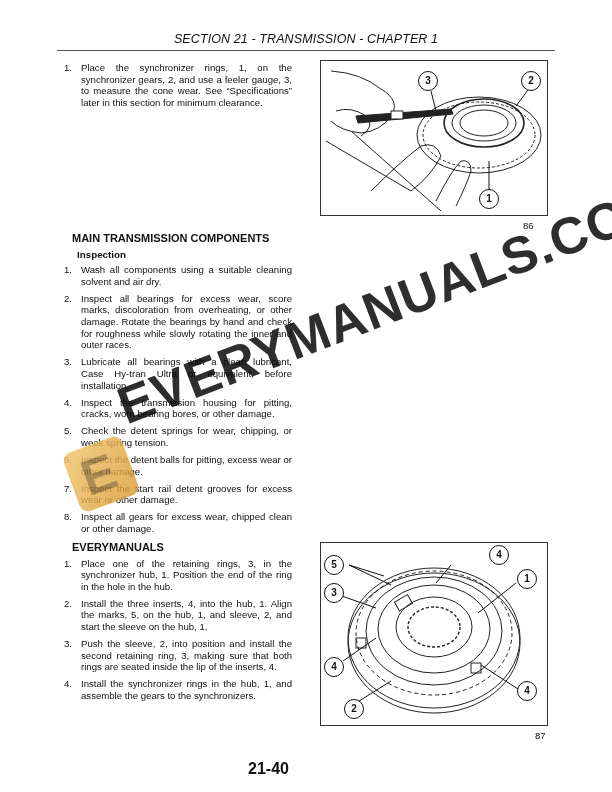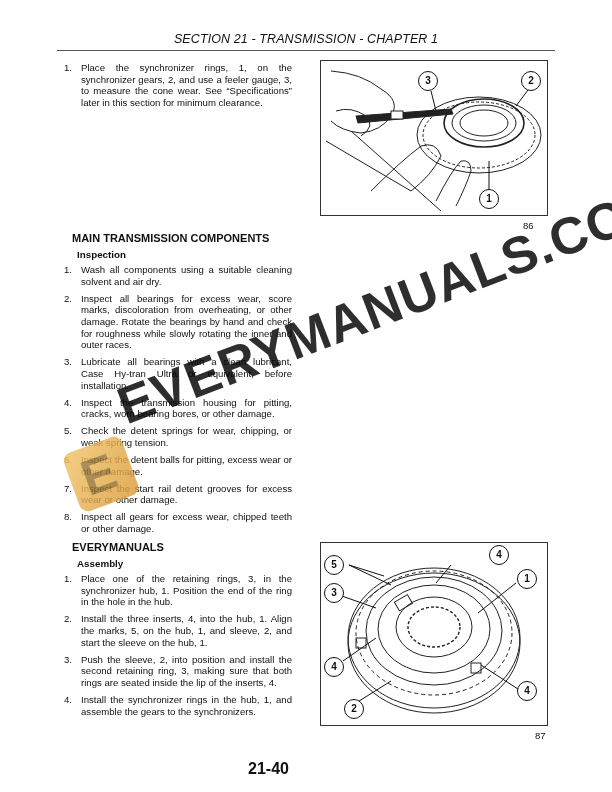--- a/index.html
+++ b/index.html
@@ -36,27 +36,26 @@
   <div class="h1">MAIN TRANSMISSION COMPONENTS</div>
   <div class="h2">Inspection</div>
   <ol>
     <li><span class="num">1.</span><span>Wash all components using a suitable cleaning solvent and air dry.</span></li>
     <li><span class="num">2.</span><span>Inspect all bearings for excess wear, score marks, discoloration from overheating, or other damage. Rotate the bearings by hand and check for roughness while slowly rotating the inner and outer races.</span></li>
     <li><span class="num">3.</span><span>Lubricate all bearings with a clean lubricant, Case Hy-tran Ultra or equivalent, before installation.</span></li>
     <li><span class="num">4.</span><span>Inspect the transmission housing for pitting, cracks, worn bearing bores, or other damage.</span></li>
     <li><span class="num">5.</span><span>Check the detent springs for wear, chipping, or weak spring tension.</span></li>
     <li><span class="num">6.</span><span>Inspect the detent balls for pitting, excess wear or other damage.</span></li>
     <li><span class="num">7.</span><span>Inspect the start rail detent grooves for excess wear or other damage.</span></li>
-    <li><span class="num">8.</span><span>Inspect all gears for excess wear, chipped teeth or other damage.</span></li>
+    <li><span class="num">8.</span><span>Inspect all gears for excess wear, chipped clean or other damage.</span></li>
   </ol>
 </div>
 
 <div class="col" style="top:542px;">
   <div class="h1">EVERYMANUALS</div>
-  <div class="h2">Assembly</div>
   <ol>
     <li><span class="num">1.</span><span>Place one of the retaining rings, 3, in the synchronizer hub, 1. Position the end of the ring in the hole in the hub.</span></li>
     <li><span class="num">2.</span><span>Install the three inserts, 4, into the hub, 1. Align the marks, 5, on the hub, 1, and sleeve, 2, and start the sleeve on the hub, 1.</span></li>
     <li><span class="num">3.</span><span>Push the sleeve, 2, into position and install the second retaining ring, 3, making sure that both rings are seated inside the lip of the inserts, 4.</span></li>
     <li><span class="num">4.</span><span>Install the synchronizer rings in the hub, 1, and assemble the gears to the synchronizers.</span></li>
   </ol>
 </div>
 
 <div class="figure" style="left:320px;top:60px;width:226px;height:154px;">
   <svg width="226" height="154" viewBox="0 0 226 154">

